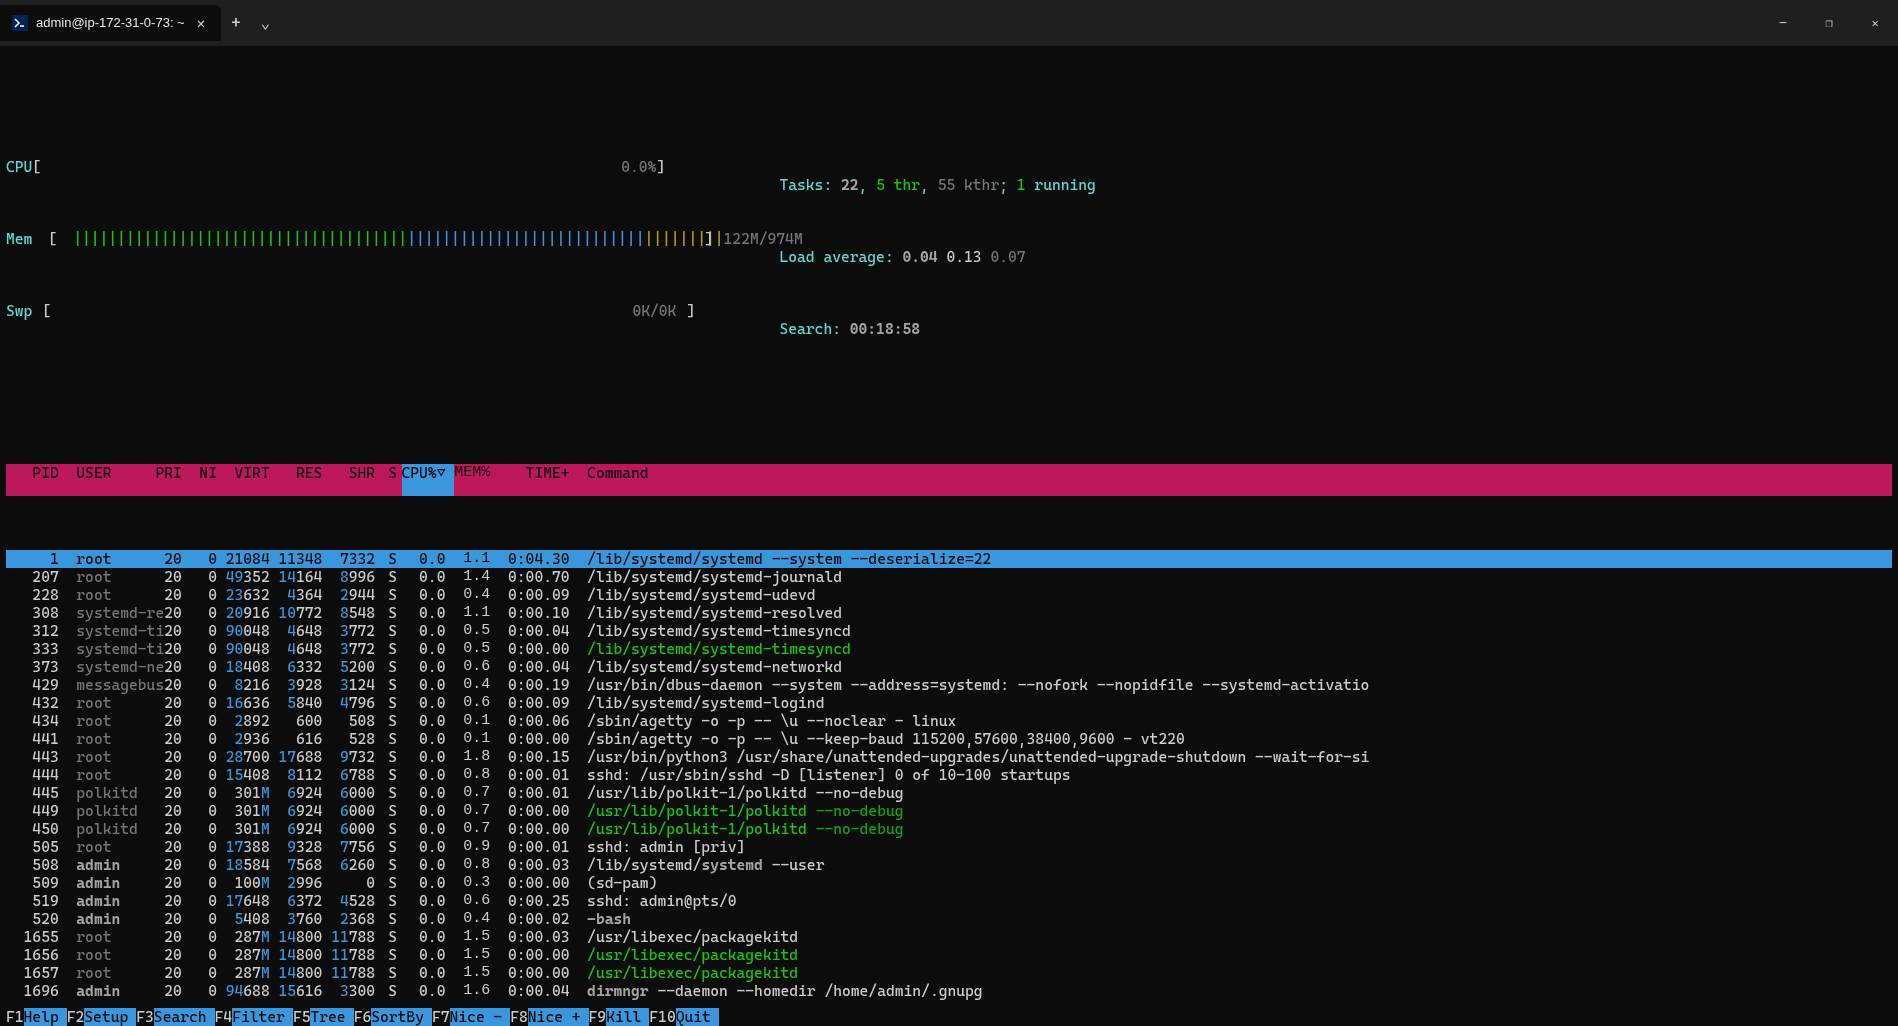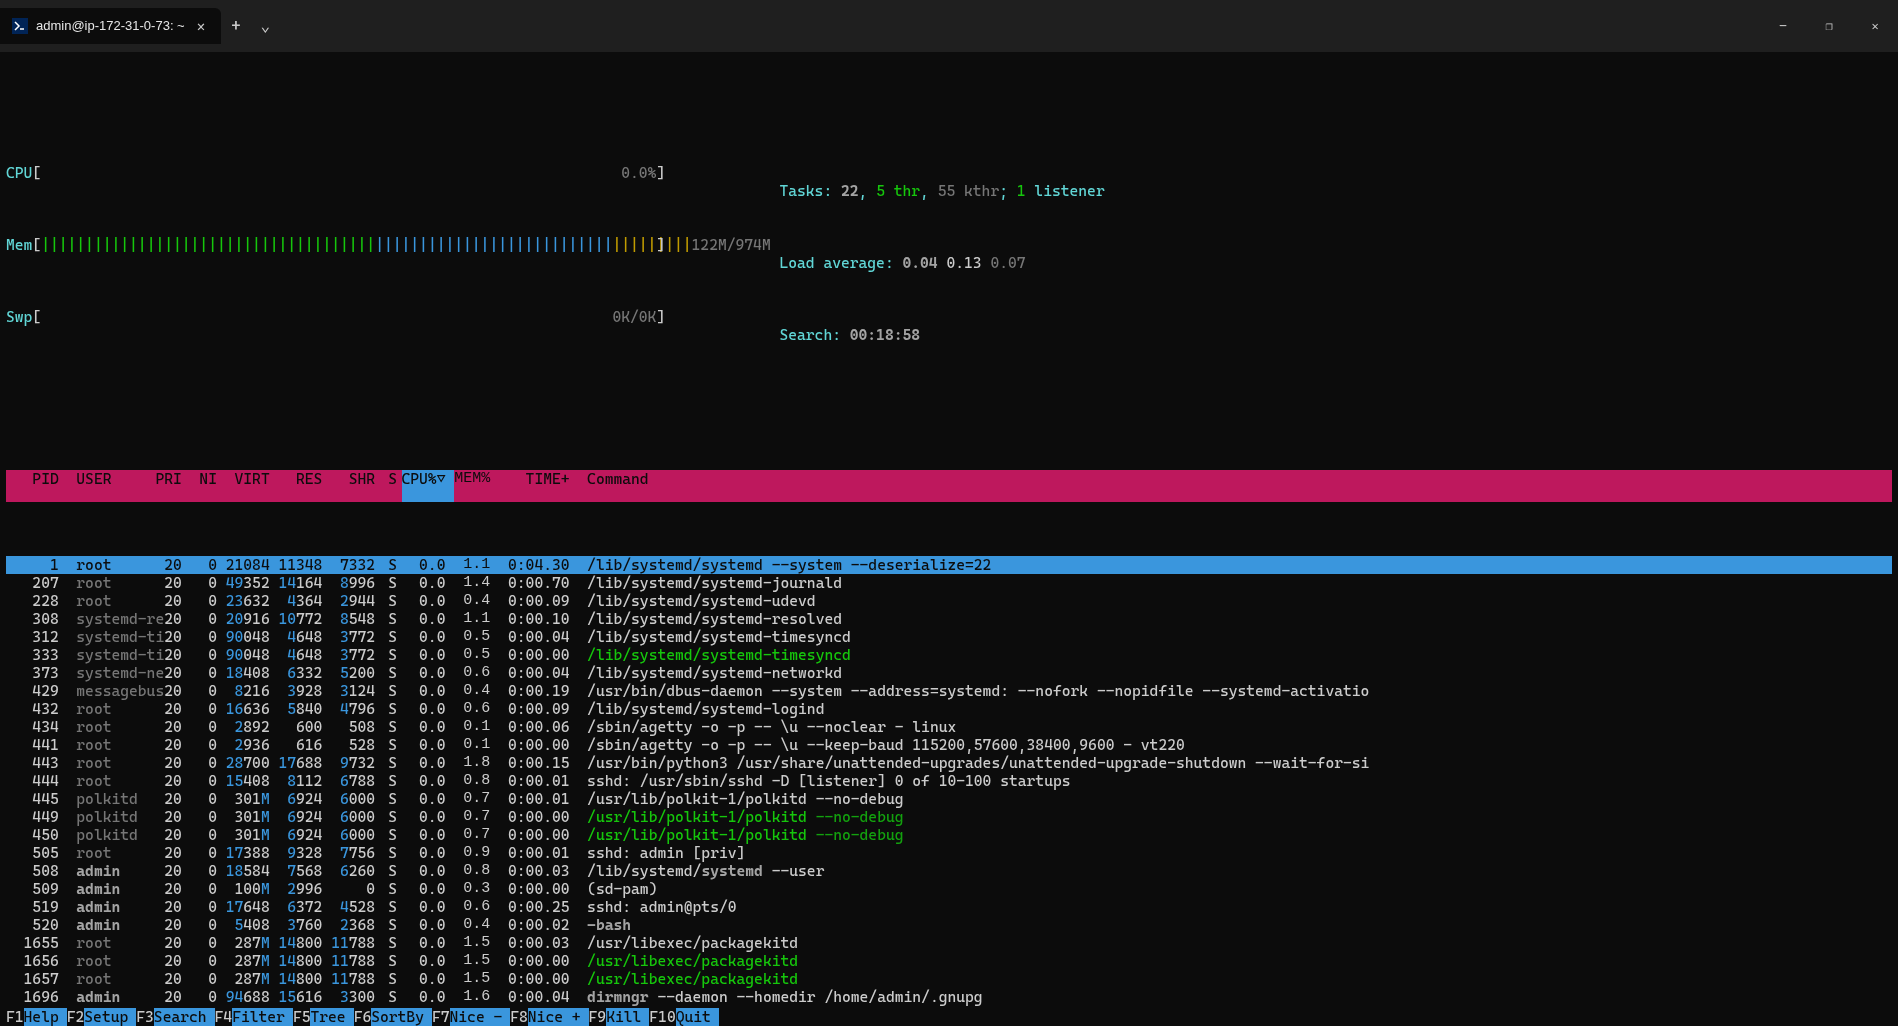--- a/index.html
+++ b/index.html
@@ -7,21 +7,21 @@
     background: #0c0c0c;
     color: #cccccc;
     font-family: 'Cascadia Mono', 'Consolas', monospace;
     font-size: 15px;
     width: 1898px;
     height: 1026px;
     overflow: hidden;
     line-height: 1.2;
   }
   .titlebar {
-    height: 52px;
+    height: 46px;
     background: #1f1f1f;
     display: flex;
     align-items: center;
     -webkit-app-region: drag;
   }
   .tab {
     display: flex;
     align-items: center;
     background: #0c0c0c;
     height: 36px;
@@ -134,40 +134,40 @@
   <div class="blank-line"></div>
 
   <div class="row">
     <span style="width:80ch; display:flex;">
       <span class="cyan-b" style="width:3ch">CPU</span>
       <span class="bracket">[</span>
       <span class="meter-bar" style="width:70ch; text-align:right;"><span class="dim">0.0%</span></span>
       <span class="bracket">]</span>
     </span>
     <span class="right-meters">
-      <span class="cyan-b">Tasks: </span><span class="bold">22</span><span class="cyan-b">, </span><span class="green-b">5</span><span class="green-b"> thr</span><span class="cyan-b">, </span><span class="dim">55 kthr</span><span class="cyan-b">; </span><span class="green-b">1</span><span class="cyan-b"> listener</span>
+      <span class="cyan-b">Tasks: </span><span class="bold">22</span><span class="cyan-b">, </span><span class="green-b">5</span><span class="green-b"> thr</span><span class="cyan-b">, </span><span class="dim">55 kthr</span><span class="cyan-b">; </span><span class="green-b">1</span><span class="cyan-b"> running</span>
     </span>
   </div>
 
   <div class="row">
-    <span style="width:80ch; display:flex;">
+    <span style="width:80ch; display:flex;gap:16px;">
       <span class="cyan-b" style="width:3ch">Mem</span>
       <span class="bracket">[</span>
       <span class="meter-bar mem-bar" style="width:70ch; display:flex;">
         <span class="green-b">||||||||||||||||||||||||||||||||||||||</span><span class="cyan">|||||||||||||||||||||||||||</span><span class="yellow">|||||||||</span><span style="flex:1; text-align:right;" class="dim">122M/974M</span>
       </span>
       <span class="bracket">]</span>
     </span>
     <span class="right-meters">
       <span class="cyan-b">Load average: </span><span class="bold">0.04</span><span> </span><span class="white">0.13</span><span> </span><span class="dim">0.07</span>
     </span>
   </div>
 
   <div class="row">
-    <span style="width:80ch; display:flex;">
+    <span style="width:80ch; display:flex;gap:10px;">
       <span class="cyan-b" style="width:3ch">Swp</span>
       <span class="bracket">[</span>
       <span class="meter-bar" style="width:70ch; text-align:right;"><span class="dim">0K/0K</span></span>
       <span class="bracket">]</span>
     </span>
     <span class="right-meters">
       <span class="cyan-b">Search: </span><span class="bold">00:18:58</span>
     </span>
   </div>
 

